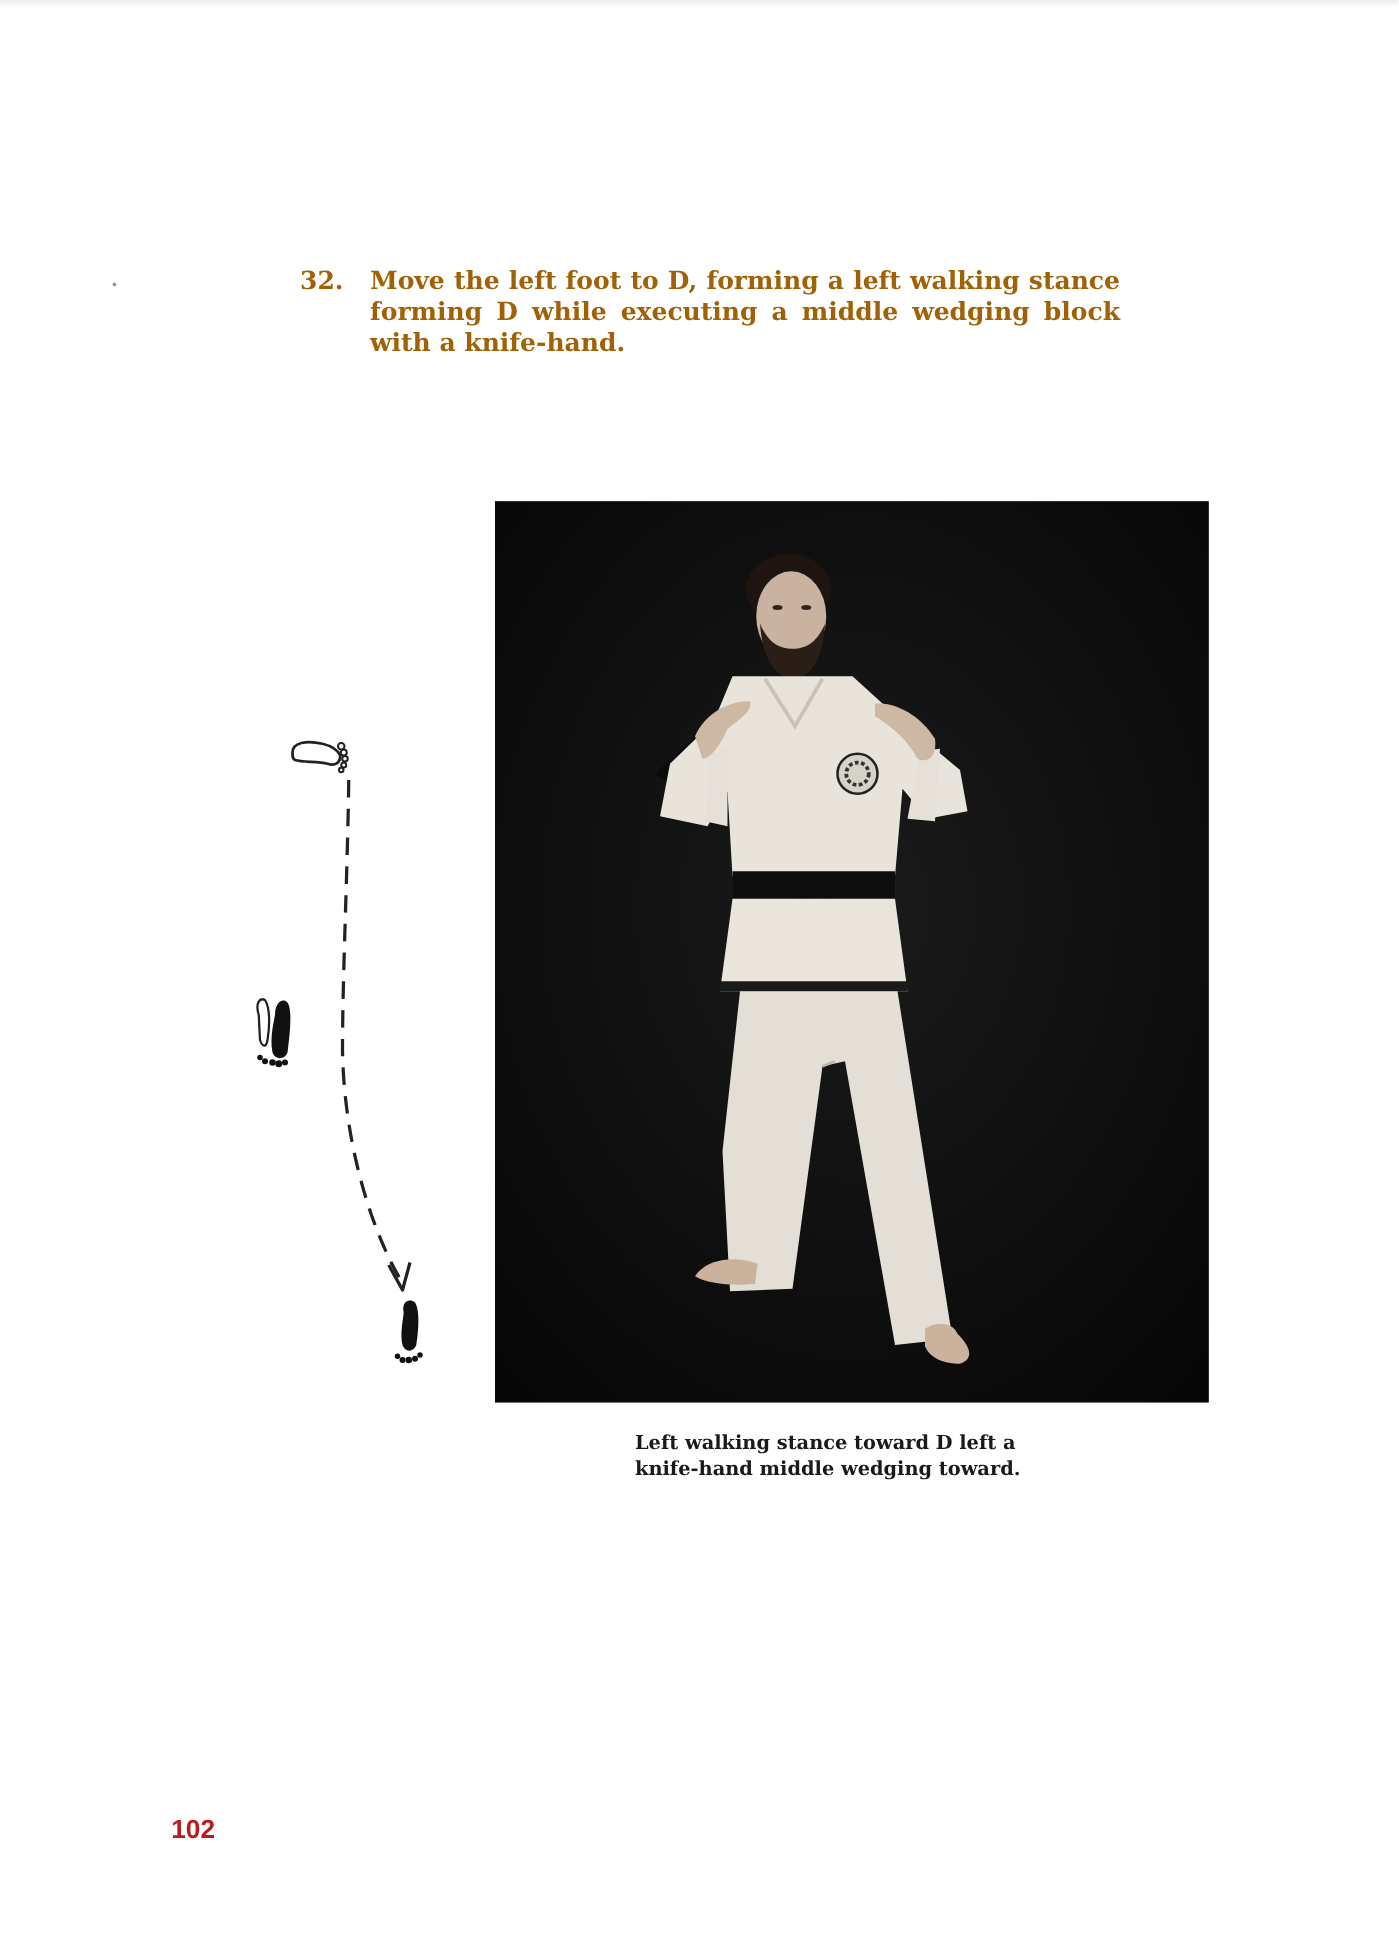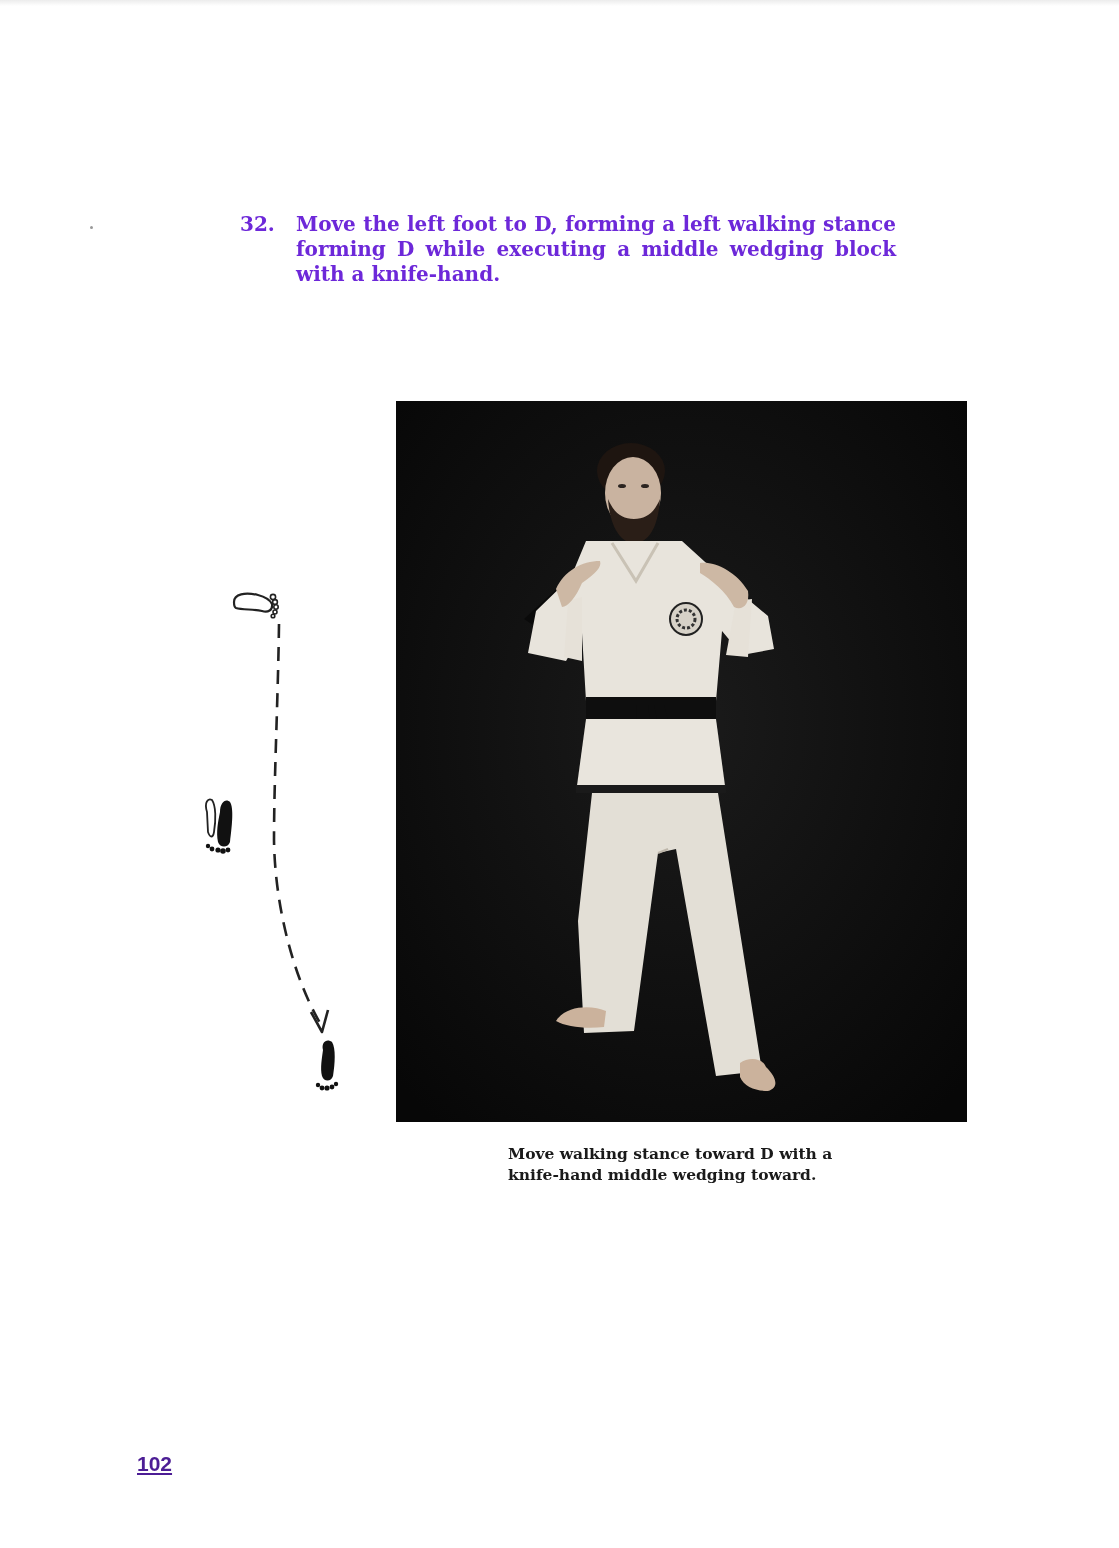--- a/index.html
+++ b/index.html
@@ -18,21 +18,21 @@
     .stray-dot {
       position: absolute; left: 90px; top: 226px; width: 3px; height: 3px;
       background: #999; border-radius: 50%;
     }
     .instruction {
       position: absolute; left: 240px; top: 212px; width: 660px;
       display: flex;
       font-weight: bold;
       font-size: 20px;
       line-height: 25px;
-      color: #6d28d9;
+      color: #a16207;
     }
     .instruction .num { width: 56px; flex: none; }
     .instruction .text { width: 600px; text-align: justify; }
 
     .photo {
       position: absolute; left: 396px; top: 401px; width: 571px; height: 721px;
       background: #0d0d0d;
       overflow: hidden;
     }
     .photo svg { position: absolute; left: 0; top: 0; }
@@ -48,22 +48,21 @@
 
     .diagram {
       position: absolute; left: 190px; top: 580px; width: 170px; height: 520px;
     }
 
     .page-number {
       position: absolute; left: 137px; top: 1452px;
       font-family: "Liberation Sans", "DejaVu Sans", sans-serif;
       font-weight: bold;
       font-size: 21px;
-      color: #4c1d95;
-      text-decoration: underline;
+      color: #b91c1c;
     }
   </style>
 </head>
 <body>
 
 <div class="page-shade"></div>
 <div class="stray-dot"></div>
 
 <div class="instruction">
   <span class="num">32.</span>
@@ -150,17 +149,17 @@
 
     <path d="M196,392 L322,392 L366,670 L320,675 L280,448 L262,452 L238,630 L188,632 L182,520 Z" fill="#e3dfd6"></path>
     <path d="M262,452 L272,448" stroke="#bdb6aa" stroke-width="2"></path>
 
     <path d="M160,620 C170,604 196,604 210,610 L208,626 C190,628 170,626 160,620 Z" fill="#cbb29c"></path>
     <path d="M344,662 C352,656 366,656 370,666 C380,676 384,686 372,690 C360,690 348,686 344,676 Z" fill="#cbb29c"></path>
   </svg>
 </div>
 
 <div class="caption">
-  <div>Move walking stance toward D with a</div>
+  <div>Left walking stance toward D left a</div>
   <div>knife-hand middle wedging toward.</div>
 </div>
 
 <div class="page-number">102</div>
 
 </body></html>

